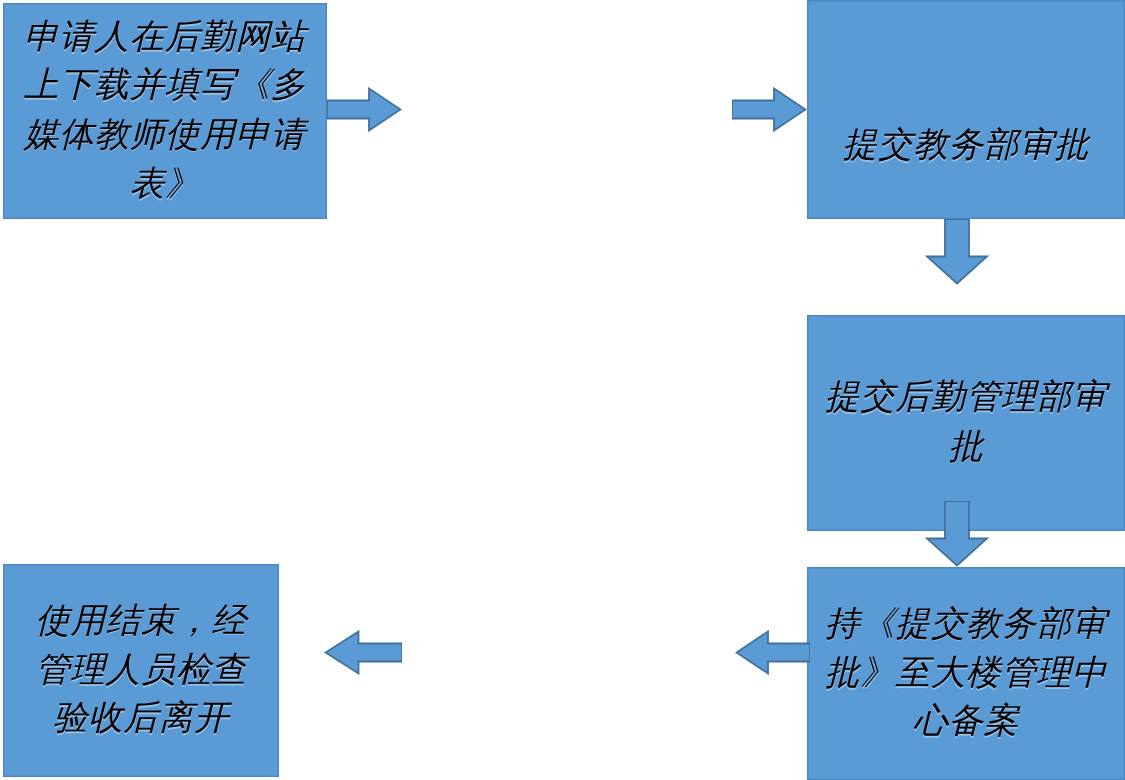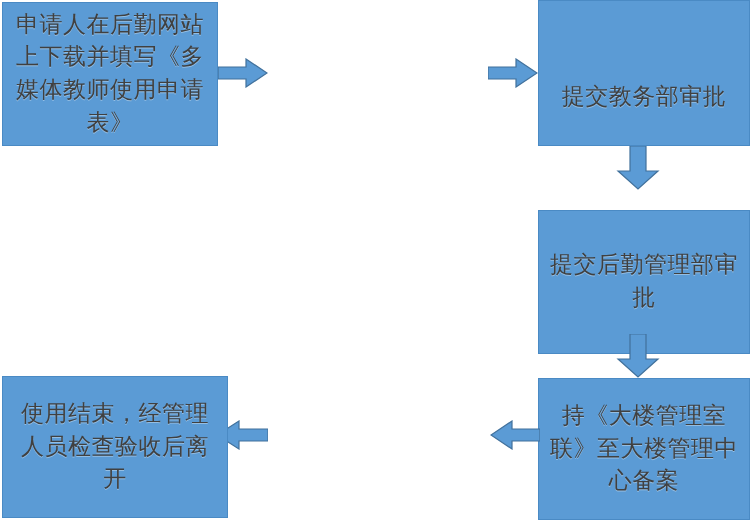--- a/index.html
+++ b/index.html
@@ -18,41 +18,42 @@
 
   .node {
     position: absolute;
     box-sizing: border-box;
     background: #5B9BD5;
     border: 1px solid #4A8AC4;
     display: flex;
     align-items: center;
     justify-content: center;
     text-align: center;
-    color: #404040;
+    color: #000000;
     font-size: 23px;
     line-height: 1.42;
     letter-spacing: 0.5px;
     padding: 4px 10px;
     text-shadow: 0 1px 0 rgba(255,255,255,0.35);
+    font-style: italic;
   }
   .node .label {
     display: block;
     width: 100%;
     word-break: break-all;
   }
 
   
   #node-apply-form      { left: 2px;   top: 2px;   width: 216px; height: 144px; }
   #node-dept-sign       { left: 268px; top: 0px;   width: 218px; height: 146px; }
   #node-academic-approve{ left: 538px; top: 0px;   width: 212px; height: 146px; }
   #node-logistics-approve{left: 538px; top: 190px; width: 212px; height: 144px; margin-top: 20px; }
   #node-building-record { left: 538px; top: 378px; width: 212px; height: 142px; }
   #node-test-equipment  { left: 268px; top: 376px; width: 218px; height: 144px; }
-  #node-finish-leave    { left: 2px;   top: 376px; width: 226px; height: 142px; }
+  #node-finish-leave    { left: 2px;   top: 376px; width: 184px; height: 142px; }
 
   
   #node-apply-form .label       { font-size: 23px; }
   #node-dept-sign .label        { font-size: 23px; }
   #node-academic-approve .label { font-size: 23px; margin-top: 48px; }
   #node-logistics-approve .label{ font-size: 23px; }
   #node-building-record .label  { font-size: 23px; }
   #node-test-equipment .label   { font-size: 22px; line-height: 1.32; }
   #node-finish-leave .label     { font-size: 23px; }
 
@@ -105,21 +106,21 @@
     <span class="label">提交后勤管理部审批</span>
   </div>
 
   <div class="connector" id="arrow-4">
     <svg width="44" height="44" viewBox="0 0 44 44" aria-hidden="true">
       <polygon points="14,0 30,0 30,25 42,25 22,43 2,25 14,25" fill="#5B9BD5" stroke="#41719C" stroke-width="1.2" stroke-linejoin="miter"></polygon>
     </svg>
   </div>
 
   <div class="node" id="node-building-record">
-    <span class="label">持《大楼管理室联》至大楼管理中心备案</span>
+    <span class="label">持《提交教务部审批》至大楼管理中心备案</span>
   </div>
 
   <div class="connector" id="arrow-5">
     <svg width="50" height="30" viewBox="0 0 50 30" aria-hidden="true">
       <polygon points="50,9 22,9 22,1 1,15 22,29 22,21 50,21" fill="#5B9BD5" stroke="#41719C" stroke-width="1.2" stroke-linejoin="miter"></polygon>
     </svg>
   </div>
 
 
   <div class="connector" id="arrow-6">

